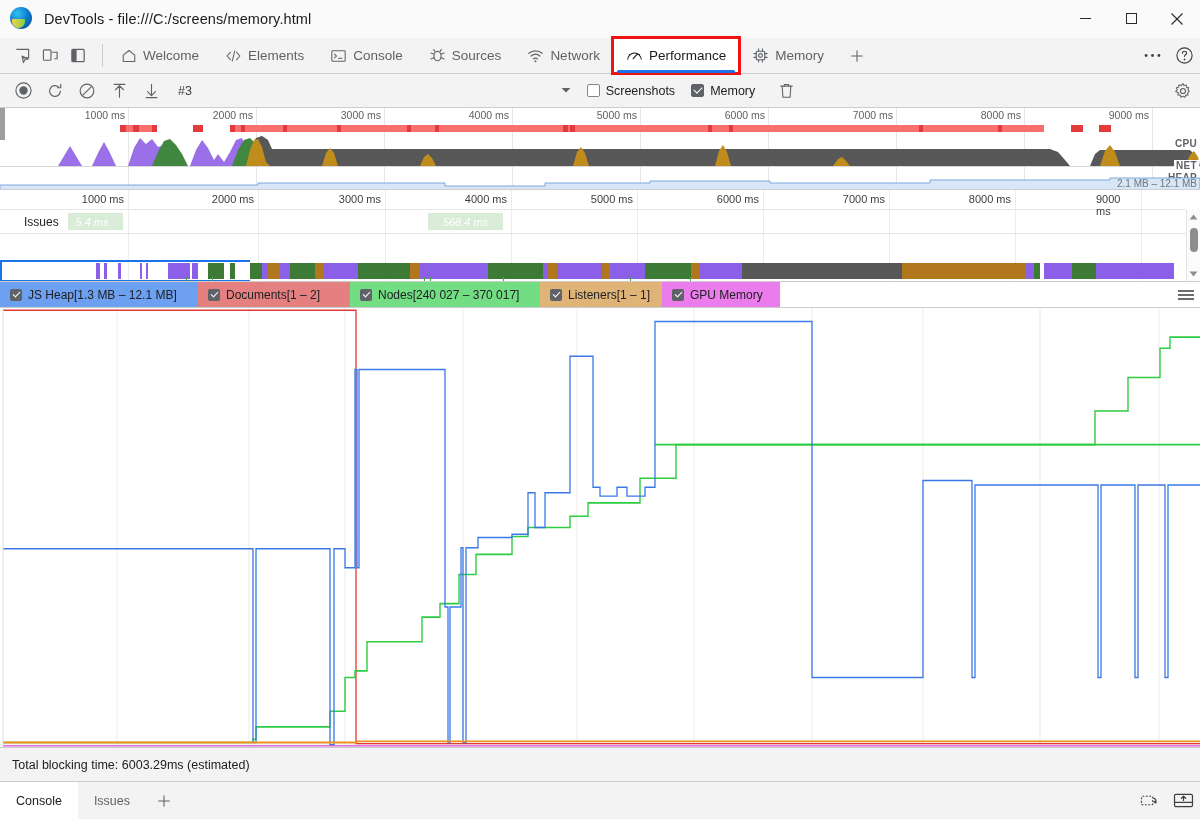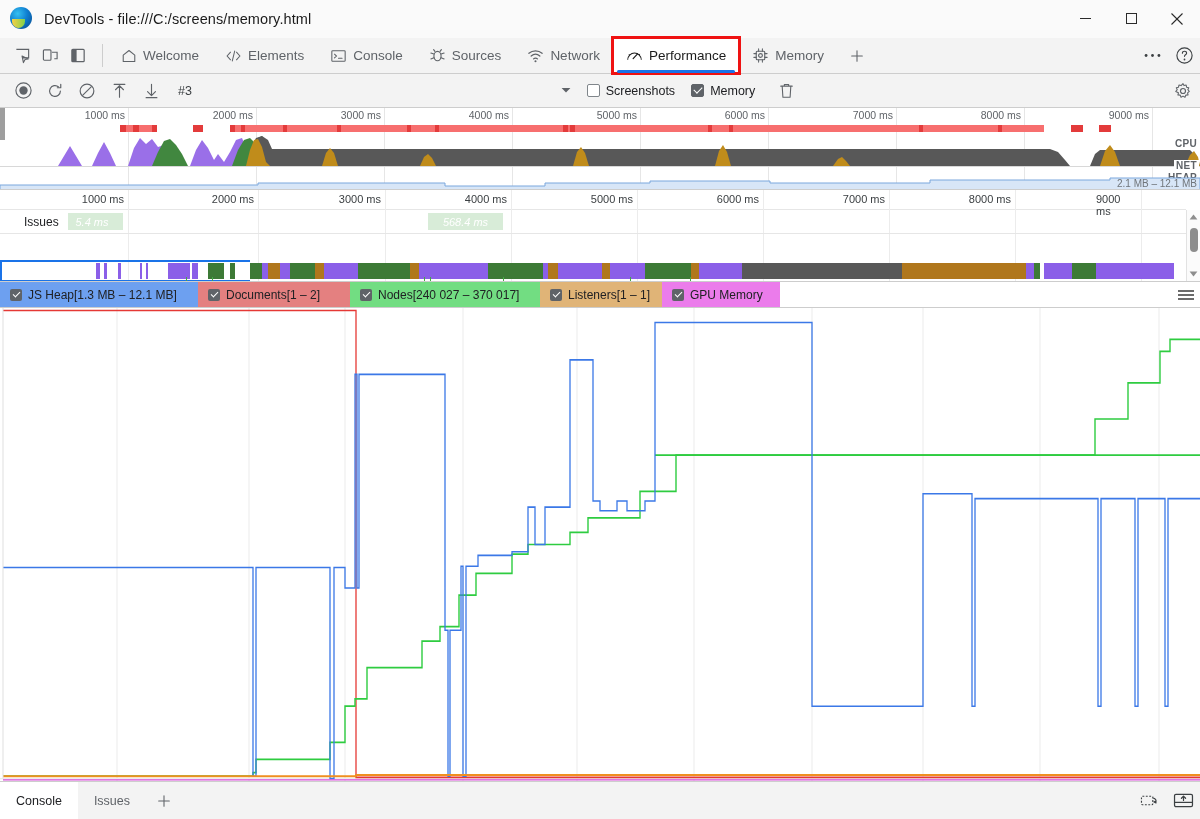--- a/index.html
+++ b/index.html
@@ -583,20 +583,23 @@
                 1138,330 1138,158 1165,158 1165,330 1168,330 1168,158 1200,158"></polyline>
 
       <polyline fill="none" stroke="#ef8f20" stroke-width="1.6" points="3,388 356,388 356,387 1200,387"></polyline>
 
       <polyline fill="none" stroke="#d64ad6" stroke-width="1" points="3,391 1200,391"></polyline>
 
       <line x1="3" y1="0" x2="3" y2="390" stroke="#e0e0e0" stroke-width="1"></line>
     </svg>
   </div>
 
+  <div class="statusbar">
+    <span>Total blocking time: 6003.29ms (estimated)</span>
+  </div>
 
   <div class="drawer">
     <div class="dtab active">
       <span>Console</span>
     </div>
     <div class="dtab">
       <span>Issues</span>
     </div>
     <div class="dplus">
       <svg width="16" height="16" viewBox="0 0 18 18">

